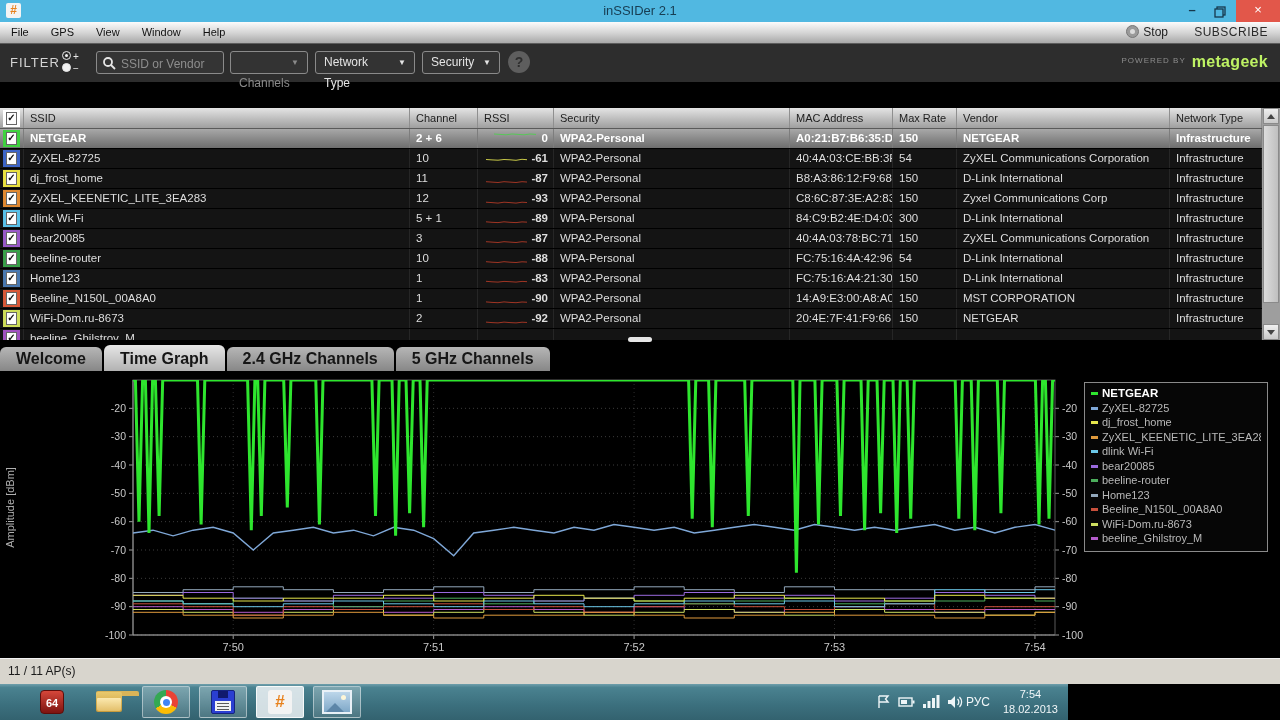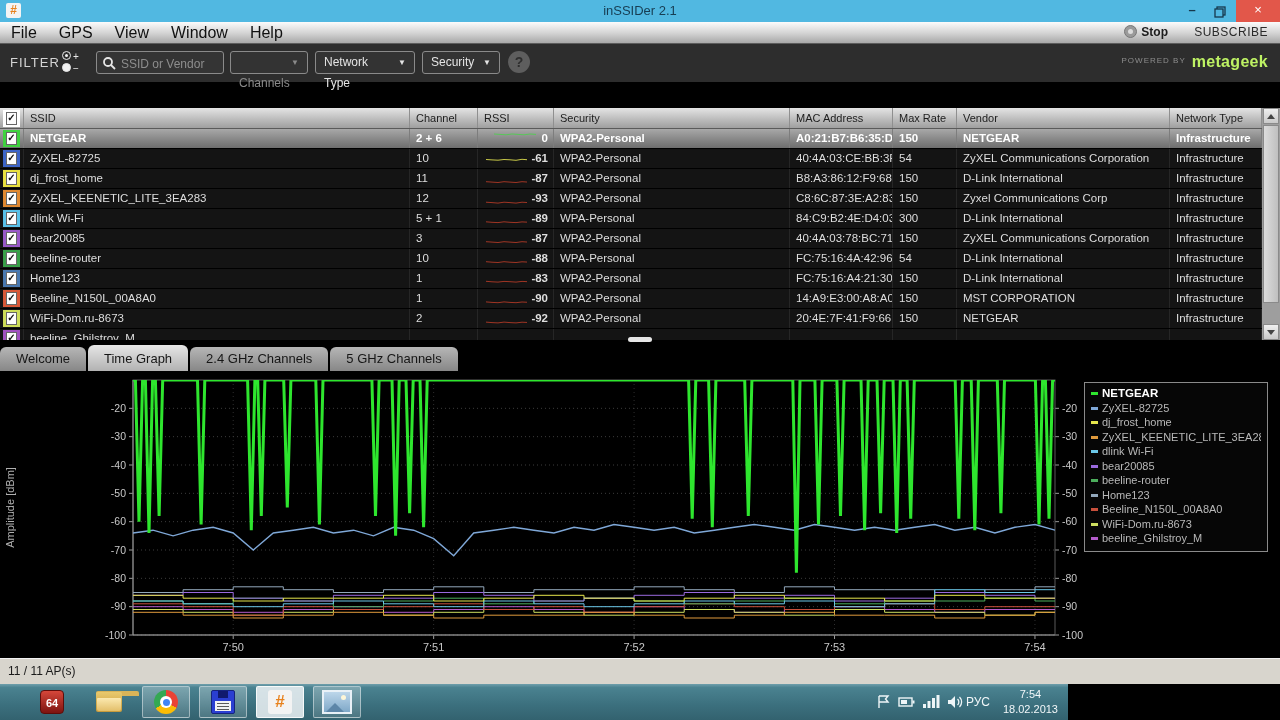--- a/index.html
+++ b/index.html
@@ -10,23 +10,23 @@
   #titlebar{top:0;left:0;width:1280px;height:22px;background:#51b8e1;}
   #app-icon{left:6px;top:3px;width:15px;height:15px;background:#f4f4f4;border-radius:2px;color:#e8821e;font-weight:bold;font-size:12px;text-align:center;line-height:15px;}
   #win-title{left:0;top:0;width:1280px;text-align:center;line-height:22px;font-size:13px;color:#173d52;}
   .winbtn{top:0;height:22px;text-align:center;color:#16384c;font-size:13px;line-height:20px;}
   #btn-min{left:1178px;width:28px;font-weight:bold;}
   #btn-restore{left:1206px;width:28px;padding-top:4px;box-sizing:border-box;}
   #btn-close{left:1236px;width:44px;background:#e2574a;color:#fff;font-size:13px;}
 
   
   #menubar{top:22px;left:0;width:1280px;height:22px;background:linear-gradient(180deg,#fbfbfb 0%,#d6d6d6 50%,#a8a8a8 100%);border-bottom:1px solid #5c5c5c;box-sizing:border-box;}
-  .menu-item{display:inline-block;padding:0 11px;font-size:16px;color:#111;line-height:21px;}
+  .menu-item{display:inline-block;padding:0 11px;font-size:11px;color:#111;line-height:21px;}
   #adapter-label{right:182px;top:0;font-size:12px;color:#606060;line-height:21px;}
-  #stop-btn{right:112px;top:0;line-height:21px;font-size:12px;color:#1c1c1c;font-weight:bold;}
+  #stop-btn{right:112px;top:0;line-height:21px;font-size:12px;color:#1c1c1c;font-weight:normal;}
   #stop-icon{display:inline-block;width:11px;height:11px;border-radius:50%;background:#9a9a9a;border:1px solid #777;vertical-align:-2px;margin-right:4px;position:relative;}
   #stop-icon::after{content:"";position:absolute;left:3px;top:3px;width:5px;height:5px;border-radius:50%;background:#dcdcdc;}
   #subscribe-btn{right:12px;top:0;line-height:21px;font-size:12px;color:#2a2a2a;letter-spacing:.5px;}
 
   
   #filterbar{top:44px;left:0;width:1280px;height:38px;background:#2d2d2d;}
   #filter-label{left:10px;top:0;line-height:38px;font-size:13px;color:#d4d4d4;letter-spacing:1px;}
   #filter-radios{left:62px;top:7px;width:26px;height:24px;}
   .radio-row{height:12px;font-size:10px;color:#e8e8e8;}
   .radio-dot{display:inline-block;width:9px;height:9px;border-radius:50%;border:1.5px solid #e8e8e8;vertical-align:top;margin-right:2px;box-sizing:border-box;}
@@ -65,21 +65,21 @@
   #tbl-scroll{top:108px;left:1262px;width:18px;height:232px;background:#9e9e9e;}
   .scr-arrow{left:1px;width:16px;height:16px;background:linear-gradient(#efefef,#c9c9c9);border:1px solid #8a8a8a;box-sizing:border-box;}
   .scr-arrow span{display:block;margin:5px auto 0;width:0;height:0;border-left:4px solid transparent;border-right:4px solid transparent;}
   #scr-up span{border-bottom:5px solid #444;}
   #scr-down span{border-top:5px solid #444;}
   #scr-thumb{left:1px;top:17px;width:16px;height:178px;background:linear-gradient(90deg,#dcdcdc,#bfbfbf);border:1px solid #8a8a8a;box-sizing:border-box;}
 
   
   #splitter{top:337px;left:628px;width:24px;height:5px;background:#e6e6e6;border-radius:3px;}
   #tabbar{top:345px;left:0;width:1280px;height:26px;background:#000;}
-  .tab{display:inline-block;height:24px;margin:2px 2px 0 0;padding:0 16px;border-radius:6px 6px 0 0;background:linear-gradient(180deg,#b6b6b6,#878787);font-size:13px;color:#161616;line-height:24px;vertical-align:bottom;}
+  .tab{display:inline-block;height:24px;margin:2px 2px 0 0;padding:0 16px;border-radius:6px 6px 0 0;background:linear-gradient(180deg,#b6b6b6,#878787);font-size:16px;color:#161616;line-height:24px;vertical-align:bottom;font-weight:bold;}
   .tab.active{background:linear-gradient(180deg,#e6e6e6,#b2b2b2);height:26px;margin-top:0;line-height:27px;}
 
   
   #graph{top:371px;left:0;width:1280px;height:287px;background:#000;}
   #legend{left:1084px;top:11px;width:184px;background:#060606;border:1px solid #8a8a8a;padding:3px 6px 5px 6px;box-sizing:border-box;}
   .leg-item{font-size:11px;line-height:14.5px;color:#b8b8b8;white-space:nowrap;overflow:hidden;}
   .leg-item.first{color:#fff;font-weight:bold;font-size:11.5px;}
   .leg-swatch{display:inline-block;width:7px;height:3px;margin-right:4px;vertical-align:2px;}
 
   

